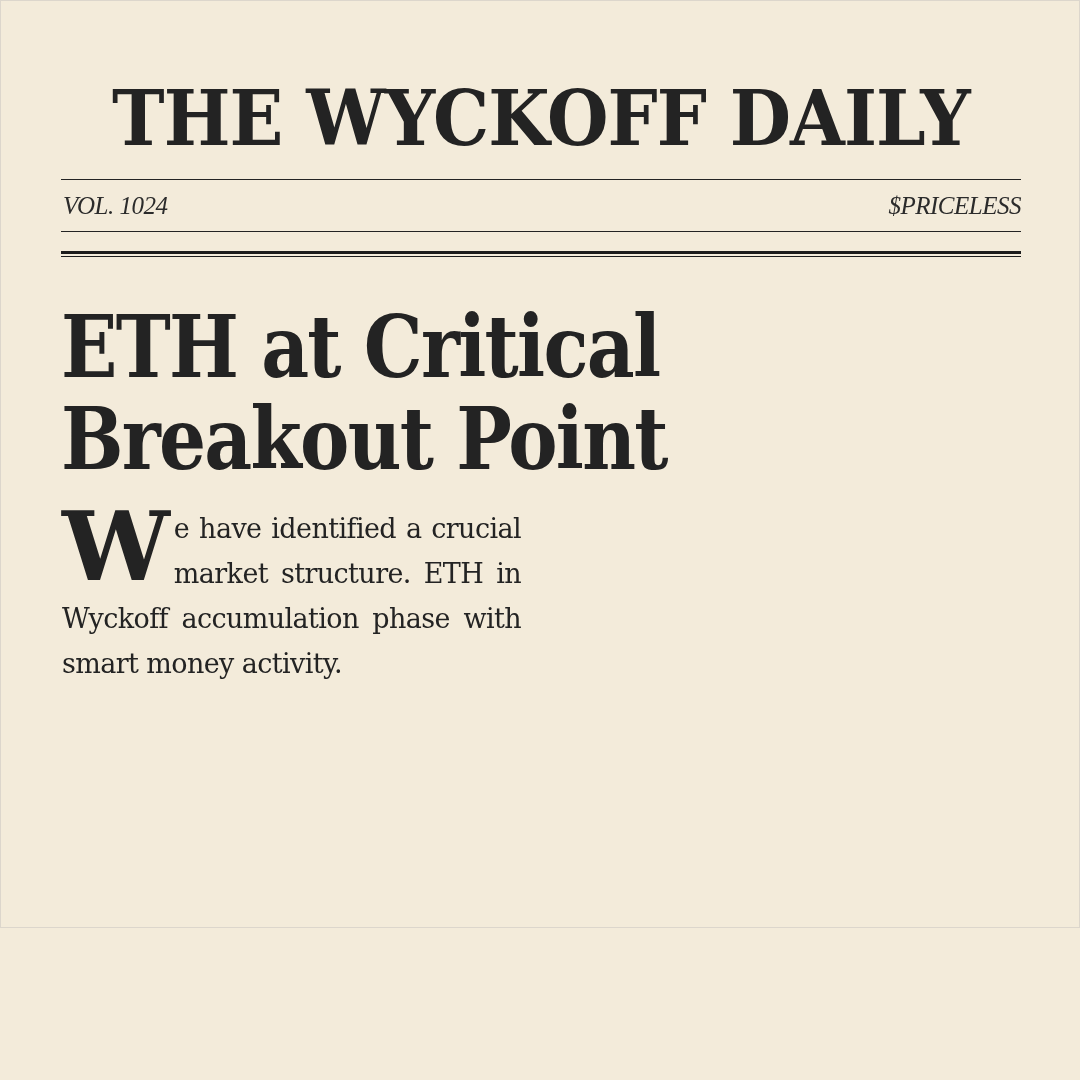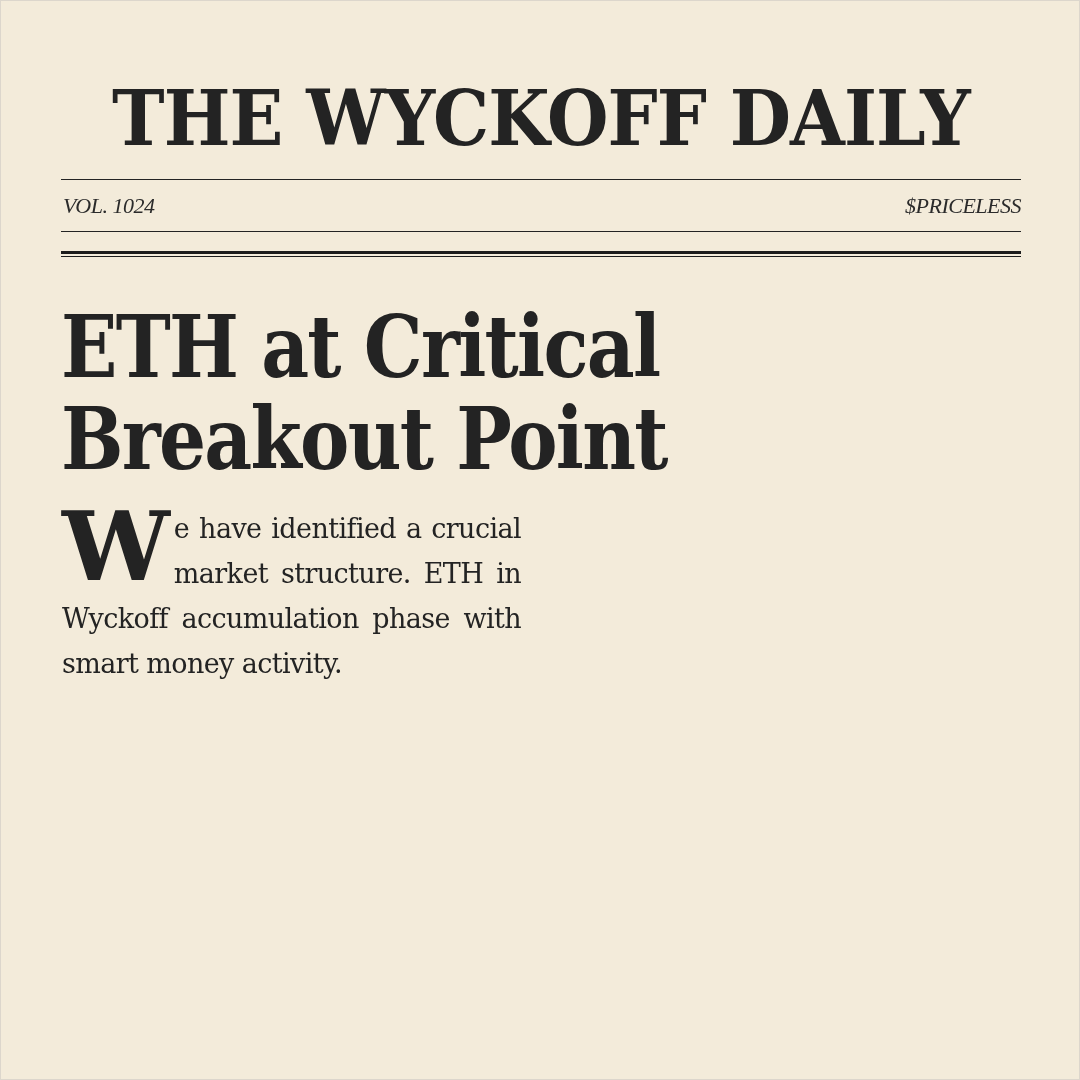--- a/index.html
+++ b/index.html
@@ -1,19 +1,19 @@
 <!DOCTYPE html>
 <html><head>
   <meta charset="utf-8">
   <style>
     * { margin: 0; padding: 0; box-sizing: border-box; }
     html, body { width: 1080px; height: 1080px; background: #f3ebda; overflow: hidden; }
     body { position: relative; }
     .page {
-      position: absolute; left: 0; top: 0; width: 1080px; height: 1080px;
+      position: absolute; left: 0; top: 0; width: 1080px; height: 928px;
       background: #f3ebda;
       border: 1px solid #dcd6cc;
       color: #232323;
     }
     .masthead {
       position: absolute; left: 60px; top: 78px; width: 960px;
       text-align: center;
       font-family: "DejaVu Serif", "Liberation Serif", serif;
       font-weight: bold;
       font-size: 76px;
@@ -25,21 +25,21 @@
       white-space: nowrap;
     }
     .rule-top {
       position: absolute; left: 60px; top: 178px; width: 960px; height: 1px; background: #232323;
     }
     .meta {
       position: absolute; left: 62px; top: 188px; width: 958px; height: 34px;
       display: flex; justify-content: space-between; align-items: center;
       font-family: "Liberation Serif", "DejaVu Serif", serif;
       font-style: italic;
-      font-size: 22px;
+      font-size: 25px;
       letter-spacing: -0.5px;
       color: #2b2b2b;
     }
     .rule-mid {
       position: absolute; left: 60px; top: 230px; width: 960px; height: 1px; background: #232323;
     }
     .rule-double-a {
       position: absolute; left: 60px; top: 250px; width: 960px; height: 3px; background: #1c1c1c;
     }
     .rule-double-b {

